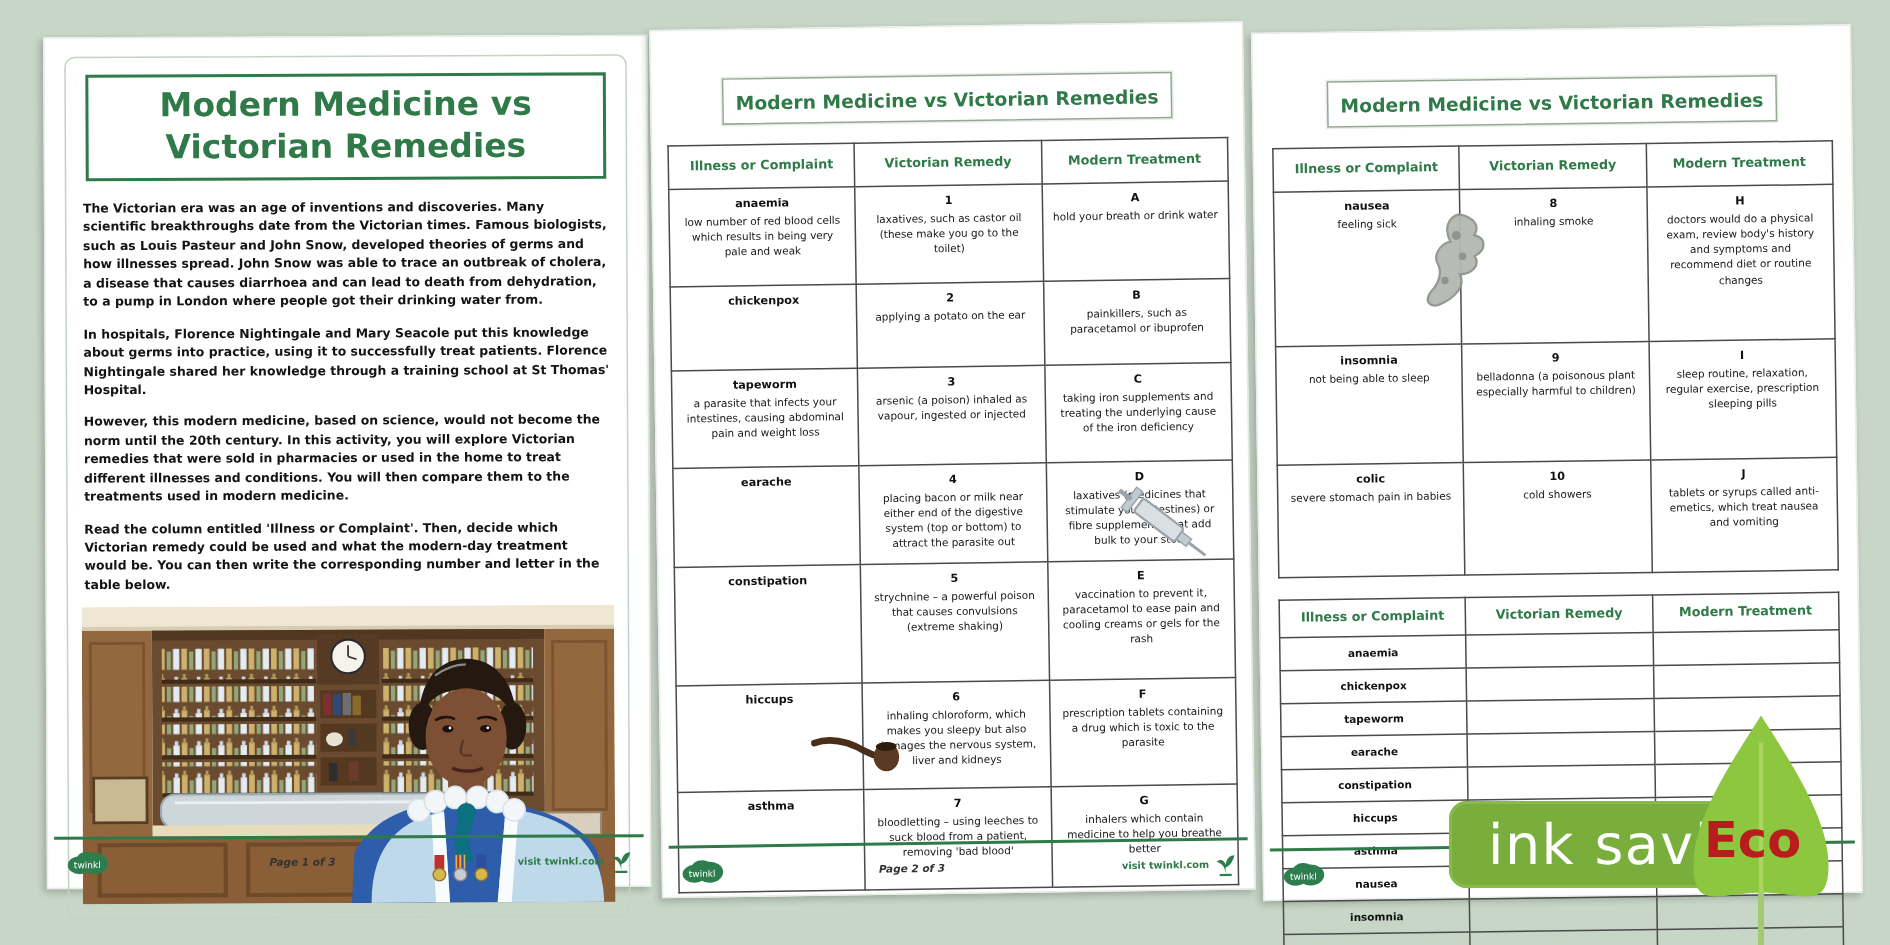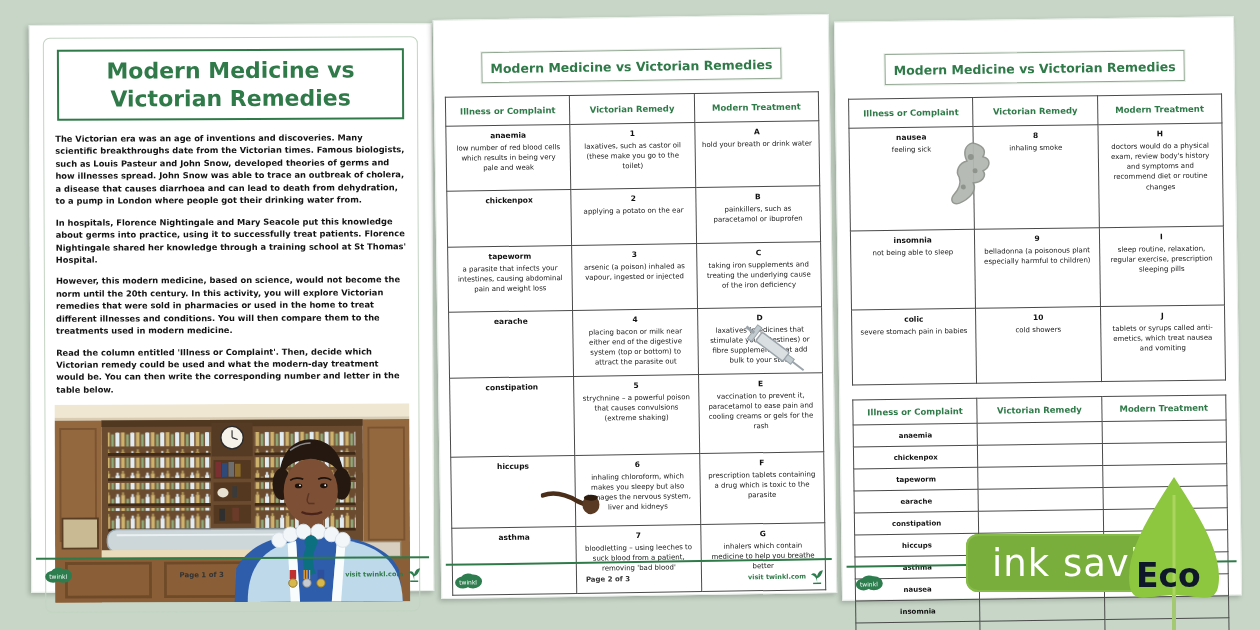--- a/index.html
+++ b/index.html
@@ -63,42 +63,42 @@
   #p3-table2 td{height:17px;vertical-align:middle;padding:2px 6px;}
   #p3-table2 .cb{margin:0;font-weight:600;font-size:7px;}
 
   
   .pfooter{
     position:absolute;left:0;right:0;bottom:0;height:32px;
     border-top:2px solid #2f7a48;margin:0 4px;
     display:flex;align-items:center;justify-content:space-between;
     padding:0 8px;
   }
-  .page-label{font-size:7px;font-weight:bold;color:#333;}
+  .page-label{font-size:7px;font-weight:bold;color:#333;font-style:italic;}
   .visit-wrap{display:flex;align-items:center;gap:4px;}
   .visit-label{font-size:6.5px;font-weight:bold;color:#2f7a48;margin-left:16px;}
 
   
   .float-icon{position:absolute;line-height:0;}
   #pipe-icon{left:100px;top:468px;}
   #syringe-icon{left:298px;top:305px;}
   #smoke-icon{left:112px;top:120px;}
 
   
   #ink-badge{
     position:absolute;left:966px;top:534px;width:242px;height:58px;
     background:#79ae3c;border-radius:12px;z-index:10;
     box-shadow:inset 0 0 0 2px #86bb49;
     display:flex;align-items:center;
   }
   #ink-label{color:#ffffff;font-size:37px;padding-left:26px;letter-spacing:1px;}
   #eco-leaf{position:absolute;left:1118px;top:477px;width:112px;height:153px;z-index:11;line-height:0;}
   #eco-label{
     position:absolute;left:1136px;top:540px;z-index:12;
-    color:#0f172a;font-size:33px;font-weight:bold;margin-top:16px;
+    color:#b91c1c;font-size:33px;font-weight:bold;
   }
 </style>
 </head>
 <body>
 
 <div class="page" id="page1">
   <div class="p1-frame">
     <div class="p1-titlebox">
       <div class="p1-title">Modern Medicine vs Victorian Remedies</div>
     </div>

